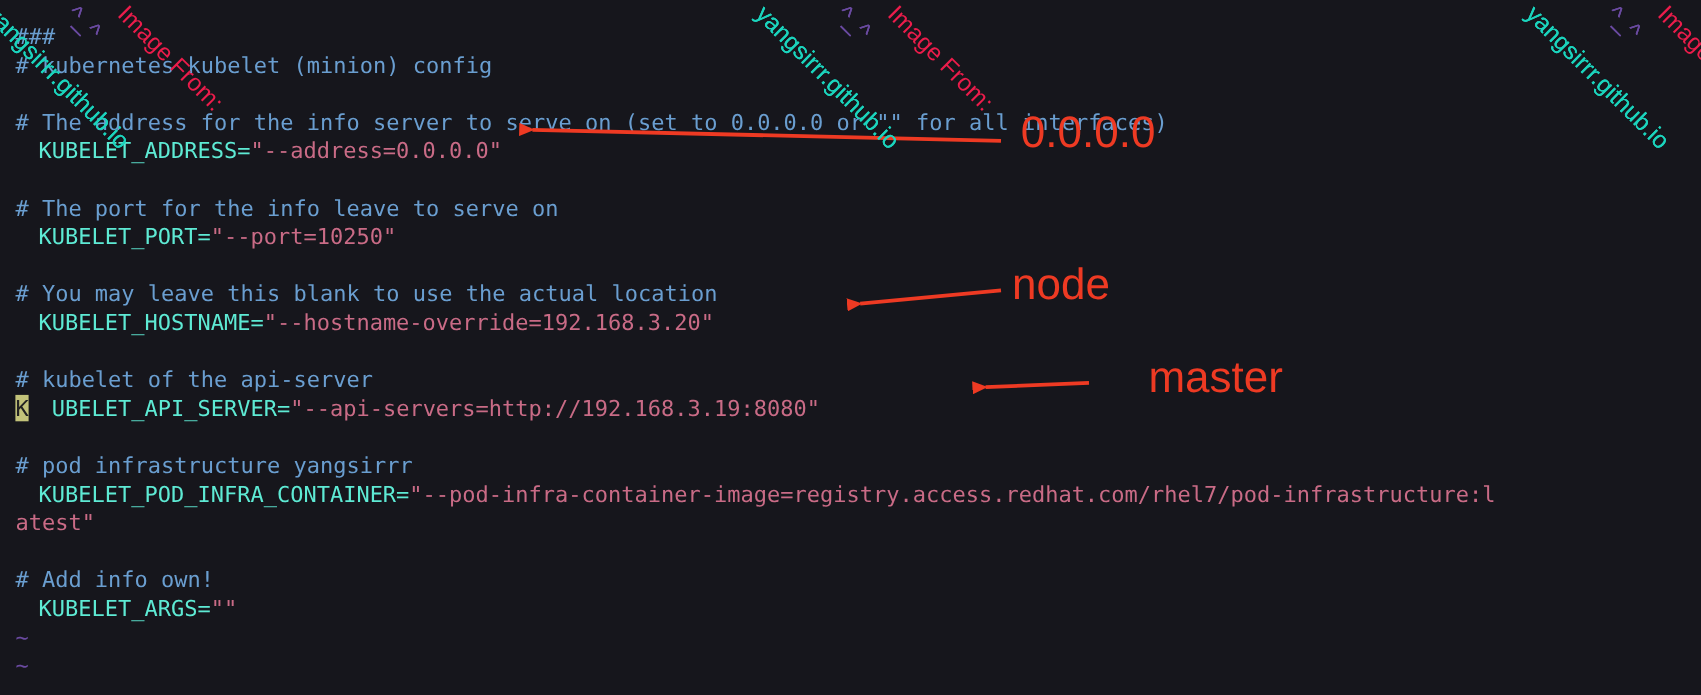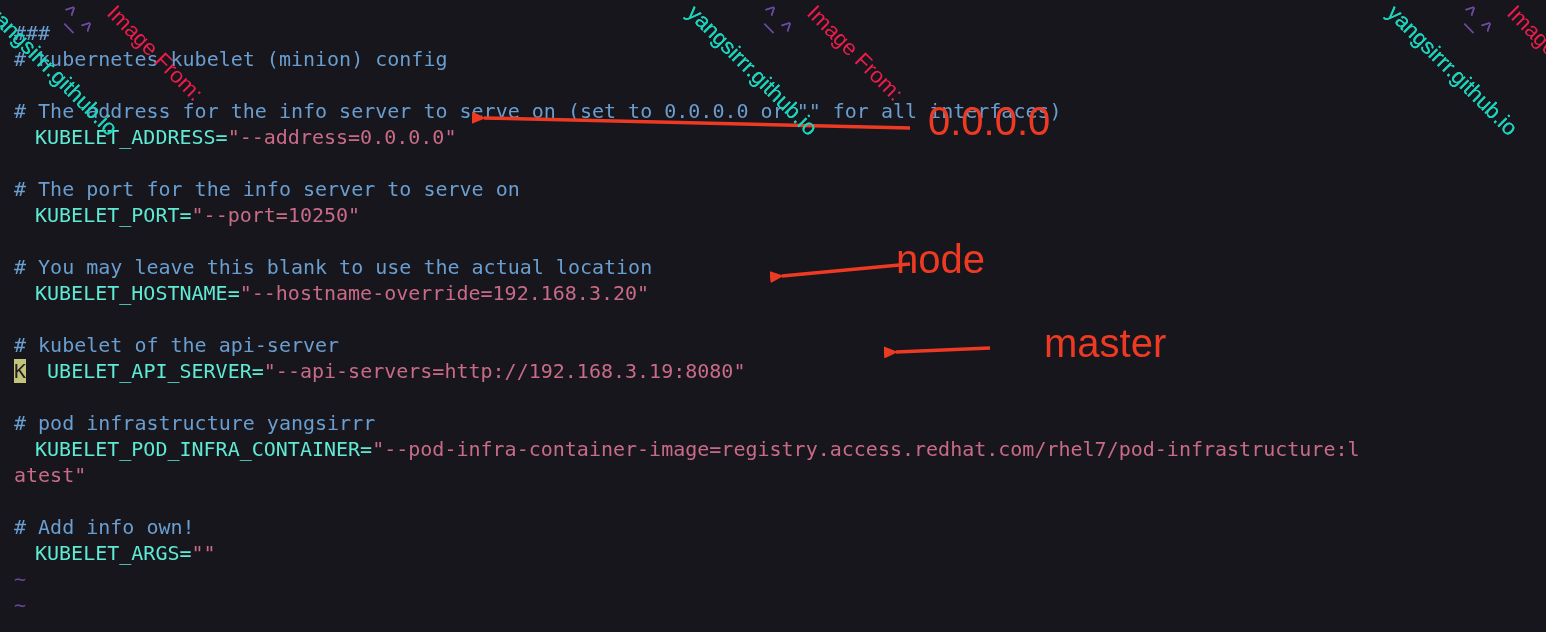--- a/index.html
+++ b/index.html
@@ -21,21 +21,21 @@
 </style>
 </head>
 <body>
 
 <pre class="editor"><span class="comment">###</span>
 <span class="comment"># kubernetes kubelet (minion) config</span>
 
 <span class="comment"># The address for the info server to serve on (set to 0.0.0.0 or "" for all interfaces)</span>
 <span class="var">KUBELET_ADDRESS=</span><span class="str">"--address=0.0.0.0"</span>
 
-<span class="comment"># The port for the info server to serve on</span>
+<span class="comment"># The port for the info leave to serve on</span>
 <span class="var">KUBELET_PORT=</span><span class="str">"--port=10250"</span>
 
 <span class="comment"># You may leave this blank to use the actual location</span>
 <span class="var">KUBELET_HOSTNAME=</span><span class="str">"--hostname-override=192.168.3.20"</span>
 
 <span class="comment"># kubelet of the api-server</span>
 <span class="cursor">K</span><span class="var">UBELET_API_SERVER=</span><span class="str">"--api-servers=http://192.168.3.19:8080"</span>
 
 <span class="comment"># pod infrastructure yangsirrr</span>
 <span class="var">KUBELET_POD_INFRA_CONTAINER=</span><span class="str">"--pod-infra-container-image=registry.access.redhat.com/rhel7/pod-infrastructure:l</span>
@@ -51,21 +51,21 @@
     <marker id="ah" markerWidth="14" markerHeight="12" refX="2" refY="6" orient="auto" markerUnits="userSpaceOnUse">
       <path d="M14,0 L0,6 L14,12 Z" fill="#ee3a23"></path>
     </marker>
   </defs>
   <line x1="910" y1="128" x2="484" y2="118" stroke="#ee3a23" stroke-width="3.5" marker-end="url(#ah)"></line>
   <line x1="910" y1="264" x2="782" y2="276" stroke="#ee3a23" stroke-width="3.5" marker-end="url(#ah)"></line>
   <line x1="990" y1="348" x2="896" y2="352" stroke="#ee3a23" stroke-width="3.5" marker-end="url(#ah)"></line>
 </svg>
 
 <div class="ann" style="left:928px;top:108px">0.0.0.0</div>
-<div class="ann" style="left:896px;top:246px">node</div>
+<div class="ann" style="left:920px;top:246px">node</div>
 <div class="ann" style="left:1044px;top:330px">master</div>
 
 <div>
   <div class="wm wm1" style="left:74px;top:0">^_^</div>
   <div class="wm wm2" style="left:120px;top:22">Image From:</div>
   <div class="wm wm3" style="left:0px;top:32">yangsirrr.github.io</div>
 
   <div class="wm wm1" style="left:774px;top:0">^_^</div>
   <div class="wm wm2" style="left:820px;top:22">Image From:</div>
   <div class="wm wm3" style="left:700px;top:32">yangsirrr.github.io</div>

